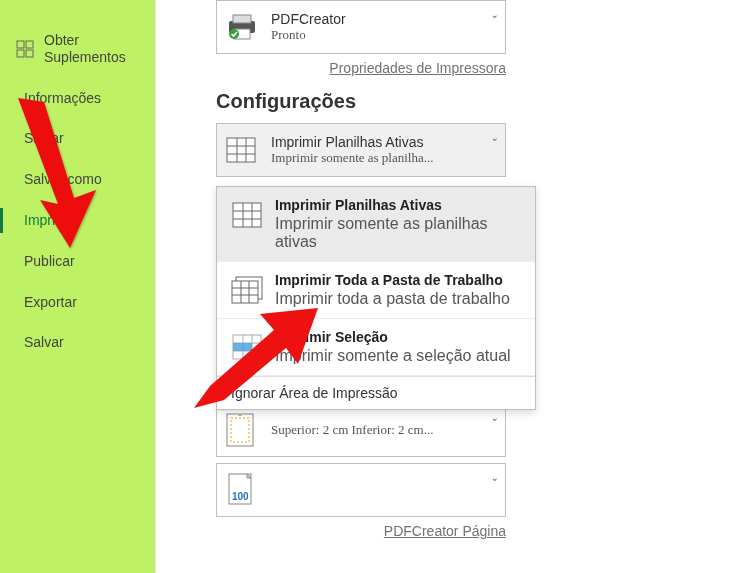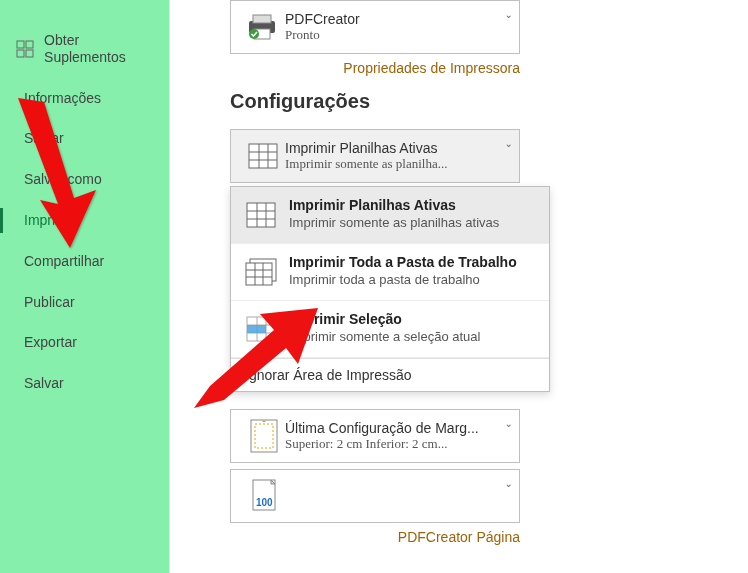--- a/index.html
+++ b/index.html
@@ -8,22 +8,22 @@
     font-size: 14px;
     color: #333;
     background: #fff;
     width: 748px;
     height: 573px;
     overflow: hidden;
     position: relative;
   }
   .layout { display: flex; height: 100%; }
   .sidebar {
-    width: 170px;
-    background: #86efac;
+    width: 156px;
+    background: #bef264;
     border-right: 1px solid #e5e5e5;
     padding-top: 20px;
   }
   .side-item {
     display: flex;
     align-items: center;
     padding: 12px 16px 12px 24px;
     color: #444;
     cursor: pointer;
     position: relative;
@@ -61,21 +61,21 @@
     display: flex;
     align-items: center;
     padding: 4px 8px;
     margin-bottom: 6px;
     width: 290px;
     min-height: 54px;
     position: relative;
   }
   .panel-box .box-icon {
     width: 40px; height: 44px;
-    display: flex; align-items: center; justify-content: flex-end;
+    display: flex; align-items: center; justify-content: flex-start;
     flex-shrink: 0;
   }
   .panel-box .box-text {
     flex: 1;
     display: flex;
     flex-direction: column;
     padding-left: 6px;
     overflow: hidden;
     justify-content: space-between;
   }
@@ -93,30 +93,31 @@
     color: #666;
     font-size: 10px;
   }
 
   .link-row {
     width: 290px;
     text-align: right;
     margin-bottom: 14px;
   }
   .link-row span {
-    color: #a16207;
+    color: #737373;
+    text-decoration: underline;
     cursor: pointer;
     font-size: 14px;
   }
 
   .section-head {
     font-size: 20px;
     font-weight: 600;
     color: #333;
-    margin: 4px 0 16px 0;
+    margin: 4px 0 10px 0;
   }
 
   .dropdown-trigger {
     background: #f0f0f0;
   }
 
   .dropdown-popup {
     position: absolute;
     left: 290px;
     top: 186px;
@@ -134,21 +135,21 @@
     cursor: pointer;
   }
   .dd-item:last-of-type { border-bottom: none; }
   .dd-item.highlight { background: #eaeaea; }
   .dd-item .dd-icon {
     width: 36px; height: 36px; flex-shrink: 0;
     display: flex; align-items: center; justify-content: center;
     margin-right: 10px;
   }
   .dd-item .dd-text .dd-title { font-weight: 600; color: #222; font-size: 14px; }
-  .dd-item .dd-text .dd-sub { color: #555; font-size: 13px; margin-top: 2px; }
+  .dd-item .dd-text .dd-sub { color: #555; font-size: 16px; margin-top: 2px; }
   .dd-footer {
     padding: 8px 14px;
     border-top: 1px solid #ddd;
     font-size: 14px;
     color: #333;
     cursor: pointer;
   }
 
   
   .arrow {
@@ -183,23 +184,20 @@
     <div class="side-item">
       <span class="side-label">Salvar</span>
     </div>
     <div class="side-item">
       <span class="side-label">Salvar como</span>
     </div>
     <div class="side-item selected">
       <span class="side-label">Imprimir</span>
     </div>
     <div class="side-item">
-      <span class="side-label">Compartilhar</span>
-    </div>
-    <div class="side-item">
       <span class="side-label">Publicar</span>
     </div>
     <div class="side-item">
       <span class="side-label">Exportar</span>
     </div>
     <div class="side-item">
       <span class="side-label">Salvar</span>
     </div>
   </div>
 
@@ -247,21 +245,20 @@
     <div style="height:220px"></div>
     <div class="panel-box">
       <span class="box-icon">
         <svg width="30" height="36" viewBox="0 0 30 36">
           <rect x="2" y="2" width="26" height="32" fill="#fff" stroke="#888"></rect>
           <rect x="6" y="6" width="18" height="24" fill="none" stroke="#f2a000" stroke-dasharray="2,2"></rect>
           <path d="M13 4 l2 -2 l2 2" fill="#f2a000"></path>
         </svg>
       </span>
       <span class="box-text">
-        <span class="title-line">Última Configuração de Marg...</span>
         <span class="sub-line">Superior: 2 cm Inferior: 2 cm...</span>
       </span>
       <span class="caret">⌄</span>
     </div>
 
     <div class="panel-box">
       <span class="box-icon">
         <svg width="30" height="36" viewBox="0 0 30 36">
           <rect x="4" y="2" width="22" height="30" fill="#fff" stroke="#888"></rect>
           <path d="M22 2 l4 4 l-4 0 z" fill="#ddd" stroke="#888"></path>

